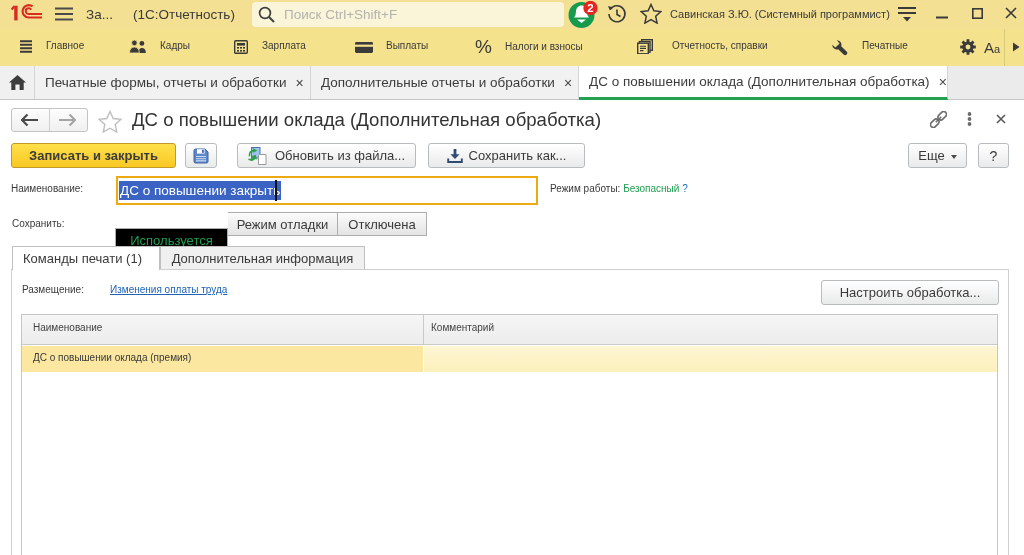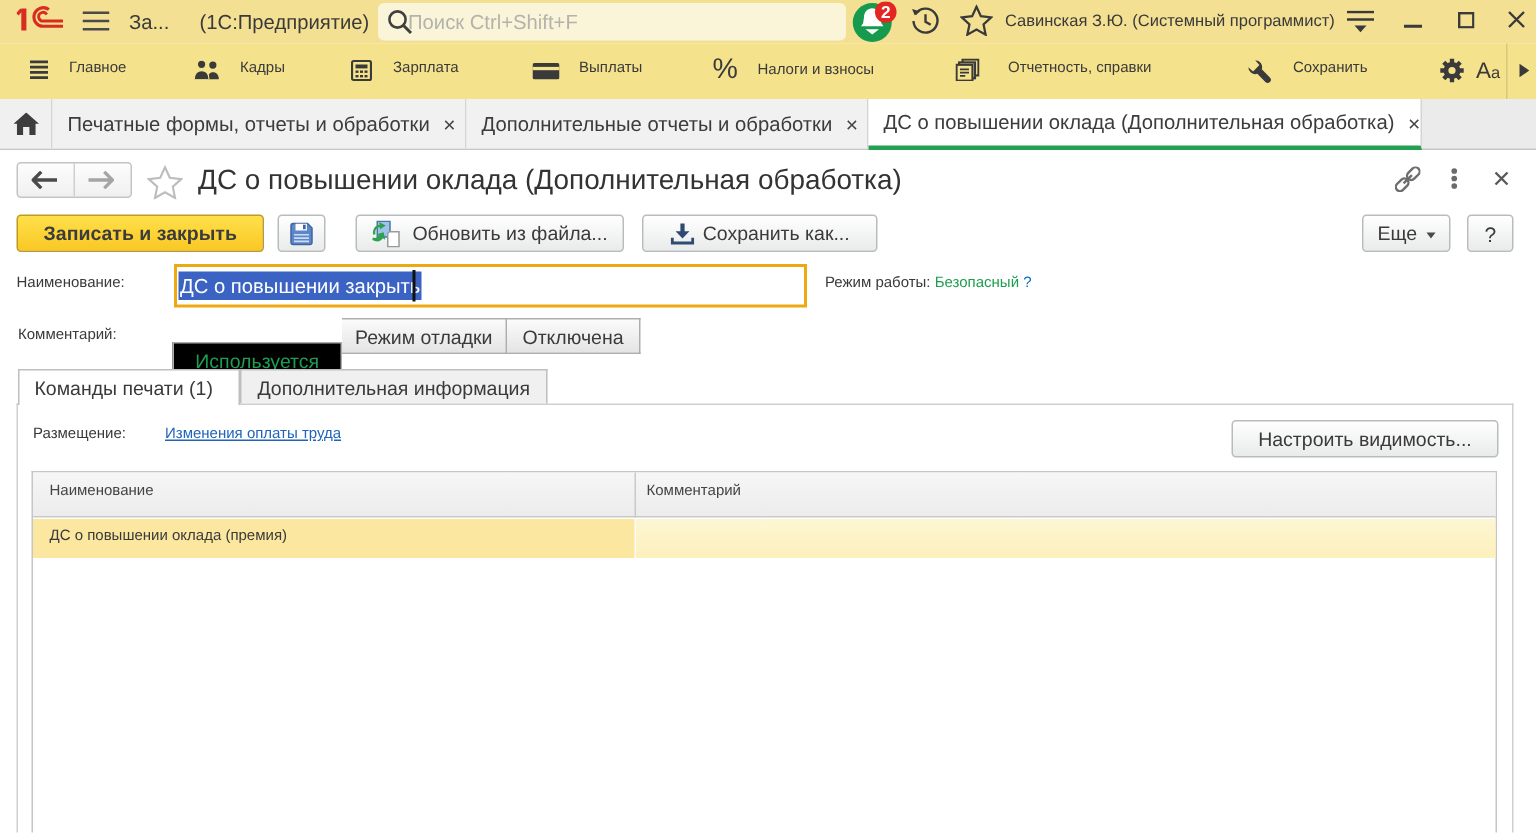--- a/index.html
+++ b/index.html
@@ -43,26 +43,26 @@
     <path d="M21.6 2.4 A6.2 6.2 0 1 0 18.4 13.5 L31 13.5" stroke-width="2.1"></path>
     <path d="M20.2 5.7 A2.9 2.9 0 1 0 18.2 10 L31 10" stroke-width="1.9"></path>
   </g>
 </svg>
 <svg class="a" style="left:55px;top:7px;" width="18" height="14" viewBox="0 0 18 14">
   <g stroke="#4a4a4a" stroke-width="1.8">
       <path d="M0 1.5 H18 M0 7 H18 M0 12.5 H18"></path>
     </g>
 </svg>
 <div class="t" style="left:86px;top:7px;font-size:13.5px;">За...</div>
-<div class="t" style="left:133px;top:7px;font-size:13.5px;">(1С:Предприятие)</div>
+<div class="t" style="left:133px;top:7px;font-size:13.5px;">(1С:Отчетность)</div>
 <svg class="a" style="left:258px;top:6px;" width="17" height="17" viewBox="0 0 17 17">
   <circle cx="7" cy="7" r="5.4" fill="none" stroke="#3f3f3f" stroke-width="1.7"></circle>
   <path d="M11 11 L16 16" stroke="#3f3f3f" stroke-width="2"></path>
 </svg>
-<div class="t" style="left:272px;top:7px;font-size:13.5px;color:#b3b3ae;">Поиск Ctrl+Shift+F</div>
+<div class="t" style="left:284px;top:7px;font-size:13.5px;color:#b3b3ae;">Поиск Ctrl+Shift+F</div>
 <svg class="a" style="left:568px;top:1px;" width="32" height="28" viewBox="0 0 32 28">
   <circle cx="13.5" cy="14" r="13" fill="#169a4e"></circle>
   <path d="M13.5 4.5 C16.5 4.5 19 7 19 10.5 L19.6 14.5 L21 16.5 H6 L7.4 14.5 L8 10.5 C8 7 10.5 4.5 13.5 4.5 Z" fill="#fff"></path>
   <path d="M9 18.5 H18 L13.5 22 Z" fill="#fff"></path>
   <circle cx="22.5" cy="7" r="7.2" fill="#e42522"></circle>
   <text x="22.5" y="11.2" font-size="11.5" font-weight="bold" fill="#fff" text-anchor="middle" font-family="Liberation Sans">2</text>
 </svg>
 <svg class="a" style="left:607px;top:4px;" width="20" height="20" viewBox="0 0 20 20">
   <path d="M3.2 5.5 A 8 8 0 1 1 2 10" fill="none" stroke="#3a3a3a" stroke-width="1.6"></path>
   <path d="M1 2 L2.8 6.2 L6.6 3.6 Z" fill="#3a3a3a"></path>
@@ -120,21 +120,21 @@
 <svg class="a" style="left:637px;top:39px;" width="16" height="15" viewBox="0 0 16 15">
   <rect x="4.7" y="0.7" width="10.6" height="10.6" fill="none" stroke="#3a3a3a" stroke-width="1.4"></rect>
   <rect x="2.4" y="2.6" width="10.6" height="10.6" fill="#f5e28c" stroke="#3a3a3a" stroke-width="1.4"></rect>
   <rect x="0.7" y="4.2" width="10.6" height="10.6" fill="#f5e28c" stroke="#3a3a3a" stroke-width="1.4"></rect>
   <path d="M3 7.2 H9 M3 9.4 H9 M3 11.6 H6.5" stroke="#3a3a3a" stroke-width="1.1"></path>
 </svg>
 <div class="t" style="left:672px;top:40px;">Отчетность, справки</div>
 <svg class="a" style="left:831px;top:39px;" width="17" height="17" viewBox="0 0 17 17">
   <path d="M5.8 1.2 a4.6 4.6 0 0 1 4.4 6 L15.6 12.6 a2.1 2.1 0 0 1 -3 3 L7.2 10.2 a4.6 4.6 0 0 1 -6-4.4 L4.4 8.6 L8.6 4.4 Z" fill="#3a3a3a"></path>
 </svg>
-<div class="t" style="left:862px;top:40px;">Сохранить</div>
+<div class="t" style="left:862px;top:40px;">Печатные</div>
 <svg class="a" style="left:959px;top:38px;" width="18" height="18" viewBox="0 0 18 18">
   <circle cx="9" cy="9" r="5.6" fill="#3a3a3a"></circle>
   <g stroke="#3a3a3a" stroke-width="2.9" stroke-linecap="butt">
     <path d="M9 1.2 V5 M9 13 V16.8 M1.2 9 H5 M13 9 H16.8 M3.5 3.5 L6.2 6.2 M11.8 11.8 L14.5 14.5 M14.5 3.5 L11.8 6.2 M6.2 11.8 L3.5 14.5"></path>
   </g>
   <circle cx="9" cy="9" r="2.4" fill="#f5e28c"></circle>
 </svg>
 <div class="t" style="left:984px;top:39px;font-size:15px;">А<span style="font-size:11px;">а</span></div>
 <svg class="a" style="left:1012px;top:42px;" width="8" height="10" viewBox="0 0 8 10">
     <path d="M1 0.5 L7.5 5 L1 9.5 Z" fill="#3a3a3a"></path>
@@ -209,32 +209,32 @@
 <div class="btn" style="left:908px;width:59px;">Еще<span style="display:inline-block;margin-left:6px;margin-top:2px;width:0;height:0;border-left:3.5px solid transparent;border-right:3.5px solid transparent;border-top:4.5px solid #4a4a4a;"></span></div>
 <div class="btn" style="left:978px;width:31px;font-size:14px;">?</div>
 
 <div class="t" style="left:11px;top:183px;">Наименование:</div>
 <div style="position:absolute;left:116px;top:176px;width:422px;height:29px;border:2px solid #eca912;background:#fff;">
   <div style="position:absolute;left:1px;top:3px;height:19px;background:#3b63c4;color:#fff;font-size:13.5px;line-height:19px;padding:0 1px;">ДС о повышении закрыть</div>
     <div style="position:absolute;left:157px;top:2px;width:1.5px;height:21px;background:#111;"></div>
 </div>
 <div class="t" style="left:550px;top:183px;">Режим работы: <span style="color:#1e9e50">Безопасный</span> <span style="color:#0e6cc8">?</span></div>
 
-<div class="t" style="left:12px;top:218px;">Комментарий:</div>
+<div class="t" style="left:12px;top:218px;">Сохранить:</div>
 <div class="seg" style="left:115px;width:113px;border-left:1px solid #adadad;background:#000000;color:#1e9e50;margin-top:16px;">Используется</div>
 <div class="seg" style="left:228px;width:110px;">Режим отладки</div>
 <div class="seg" style="left:338px;width:89px;">Отключена</div>
 
 <div class="ptab" style="left:12px;top:246px;width:148px;height:24px;background:#fff;border:1px solid #bfbfbf;border-bottom:none;z-index:2;justify-content:flex-start;padding-left:10px;">Команды печати (1)</div>
 <div class="ptab" style="left:160px;top:246px;width:205px;height:24px;background:#f0f0f0;border:1px solid #bfbfbf;border-bottom:none;">Дополнительная информация</div>
 
 <div id="groupbox"></div>
 <div class="t" style="left:22px;top:284px;">Размещение:</div>
 <div class="t" style="left:110px;top:284px;color:#2063b8;text-decoration:underline;">Изменения оплаты труда</div>
-<div class="btn" style="left:821px;top:280px;width:178px;">Настроить видимость...</div>
+<div class="btn" style="left:821px;top:280px;width:178px;">Настроить обработка...</div>
 <div id="table">
   <div id="thead">
     <div class="t" style="left:11px;top:7px;color:#444;">Наименование</div>
     <div class="t" style="left:409px;top:7px;color:#444;">Комментарий</div>
     <div style="position:absolute;left:401px;top:0;width:1px;height:30px;background:#c9c9c9;"></div>
   </div>
   <div id="trow">
     <div class="t" style="left:11px;top:6px;">ДС о повышении оклада (премия)</div>
     <div style="position:absolute;left:401px;top:0;width:1px;height:26px;background:#fefdf6;"></div>
     <div style="position:absolute;left:402px;top:0;width:573px;height:26px;background:linear-gradient(#fdf6d4,#fcf0bb);"></div>

